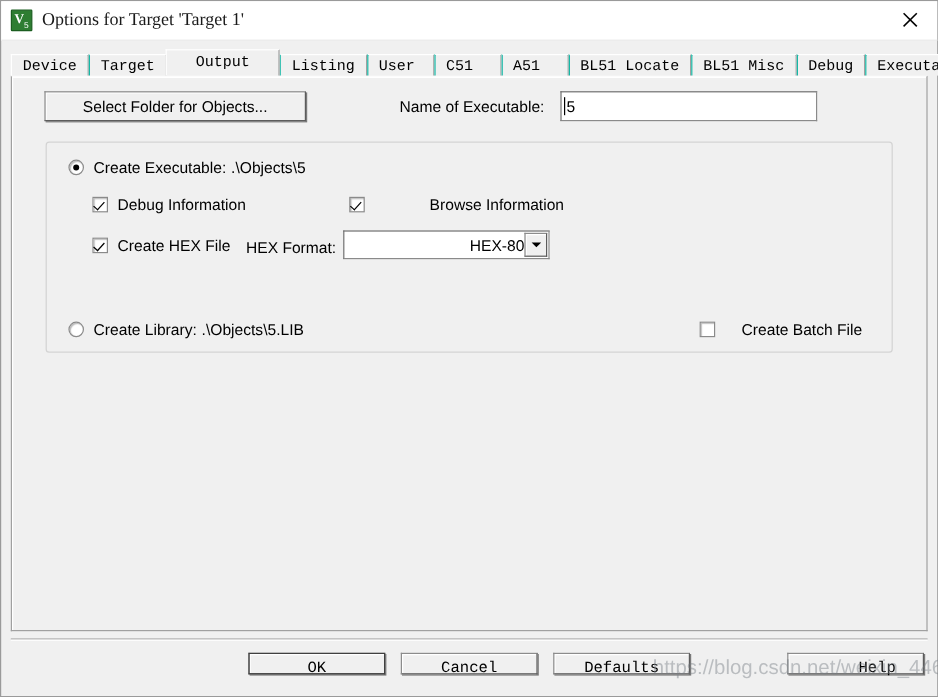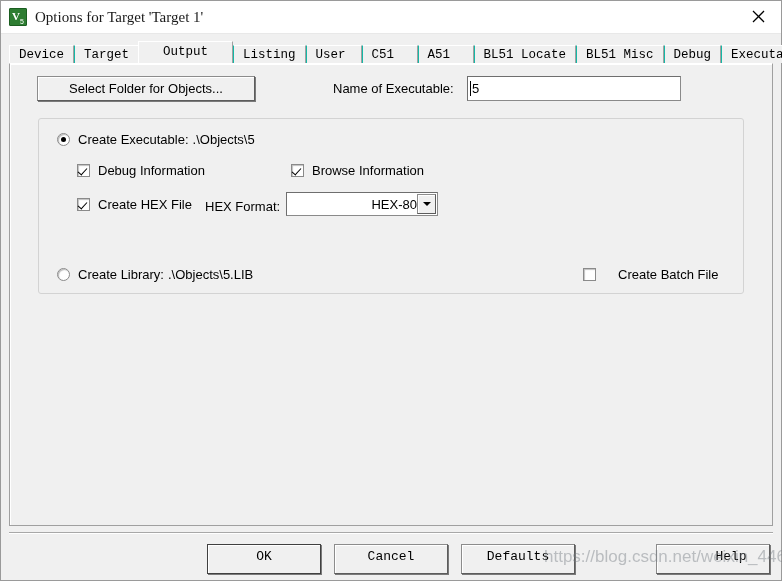--- a/index.html
+++ b/index.html
@@ -275,32 +275,32 @@
     border: solid #000000;
     border-width: 0 1.6px 1.6px 0;
     transform: rotate(42deg);
   }
 
   .lbl { font-size: 13px; color: #000; }
   .lbl.sp { margin-left: 4px; }
 
   #opt-create-exe { left: 18px; top: 13px; }
   #opt-debug-info { left: 38px; top: 44px; }
-  #opt-browse-info { left: 252px; top: 44px; }
+  #opt-browse-info { left: 252px; top: 44px; gap: 46px; }
   #opt-create-hex { left: 38px; top: 78px; }
   #hex-format-label { position: absolute; left: 166px; top: 80px; font-size: 13px; }
   #opt-create-lib { left: 18px; top: 148px; }
   #opt-create-batch { left: 544px; top: 148px; gap: 14px; }
 
   
   #hex-combo {
     position: absolute;
     left: 247px;
     top: 73px;
-    width: 152px;
+    width: 172px;
     height: 24px;
     background: #ffffff;
     border: 1px solid #8a8a8a;
     border-top-color: #6e6e6e;
     border-left-color: #6e6e6e;
     box-sizing: border-box;
     display: flex;
     align-items: center;
     cursor: default;
   }
@@ -341,21 +341,21 @@
     flex: 0 0 auto;
   }
   #buttonbar {
     height: 46px;
     flex: 0 0 auto;
     position: relative;
   }
   .dlg-button {
     position: absolute;
     top: 10px;
-    height: 30px;
+    height: 18px;
     line-height: 24px;
     font-family: "Liberation Mono", monospace;
     font-size: 13px;
     text-align: center;
     background: #f0f0f0;
     border: 1px solid #8c8c8c;
     border-right-color: #5c5c5c;
     border-bottom-color: #5c5c5c;
     box-shadow: inset 1px 1px 0 #ffffff, 1px 1px 0 #7a7a7a;
     box-sizing: border-box;

